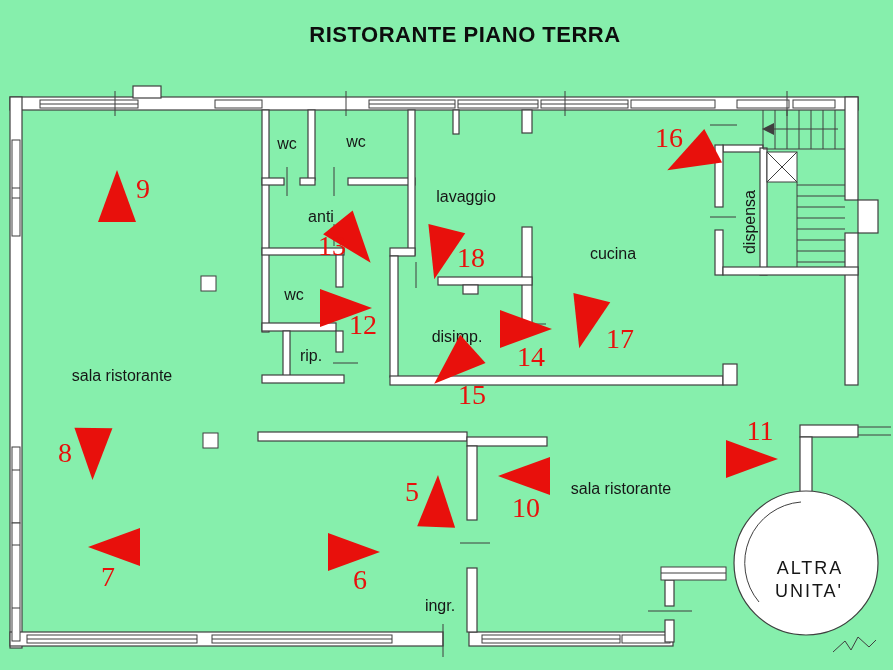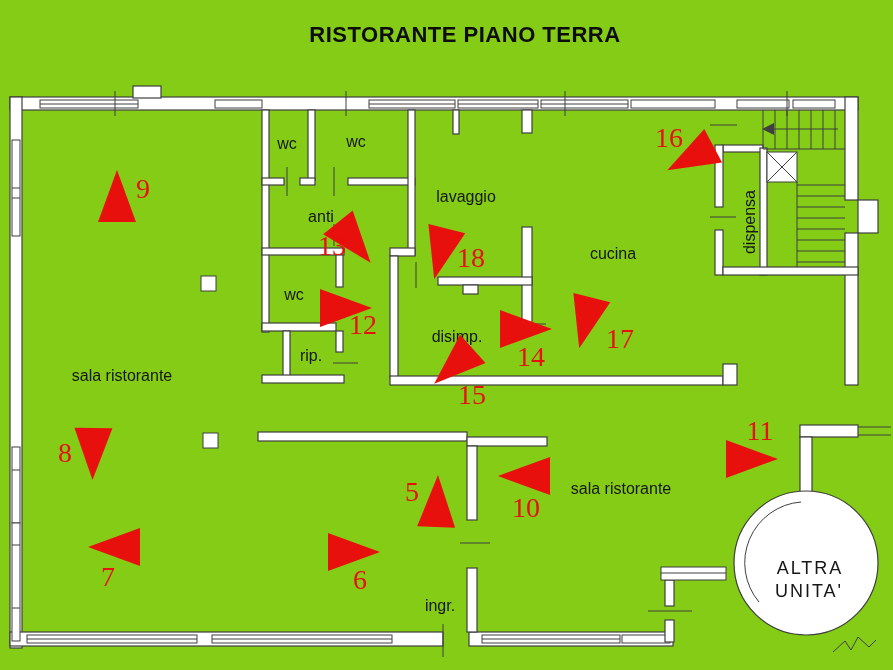--- a/index.html
+++ b/index.html
@@ -2,21 +2,21 @@
 <html style="--arrow: #e8100c; --wall: #3f3f3f; --text: #161616;"><head>
 <meta charset="utf-8">
 <style>
   :root{
     --wall:#3f3f3f;
     --arrow:#e8100c;
     --text:#161616;
   }
   html,body{margin:0;padding:0;background:#fff;}
   .stage{
-    width:893px;height:670px;position:relative;background:#84cc16;overflow:hidden;
+    width:893px;height:670px;position:relative;background:#86efac;overflow:hidden;
     font-family:"Liberation Sans",sans-serif;
   }
   svg{display:block;}
   .wall{fill:#ffffff;stroke:var(--wall);stroke-width:1.2;}
   .thin{stroke:var(--wall);stroke-width:1;fill:none;}
   .win{fill:#ffffff;stroke:var(--wall);stroke-width:1;}
   .title{
     font-family:"Liberation Sans",sans-serif;font-weight:bold;font-size:22px;
     letter-spacing:.5px;fill:#0d0d0d;text-anchor:middle;
   }

